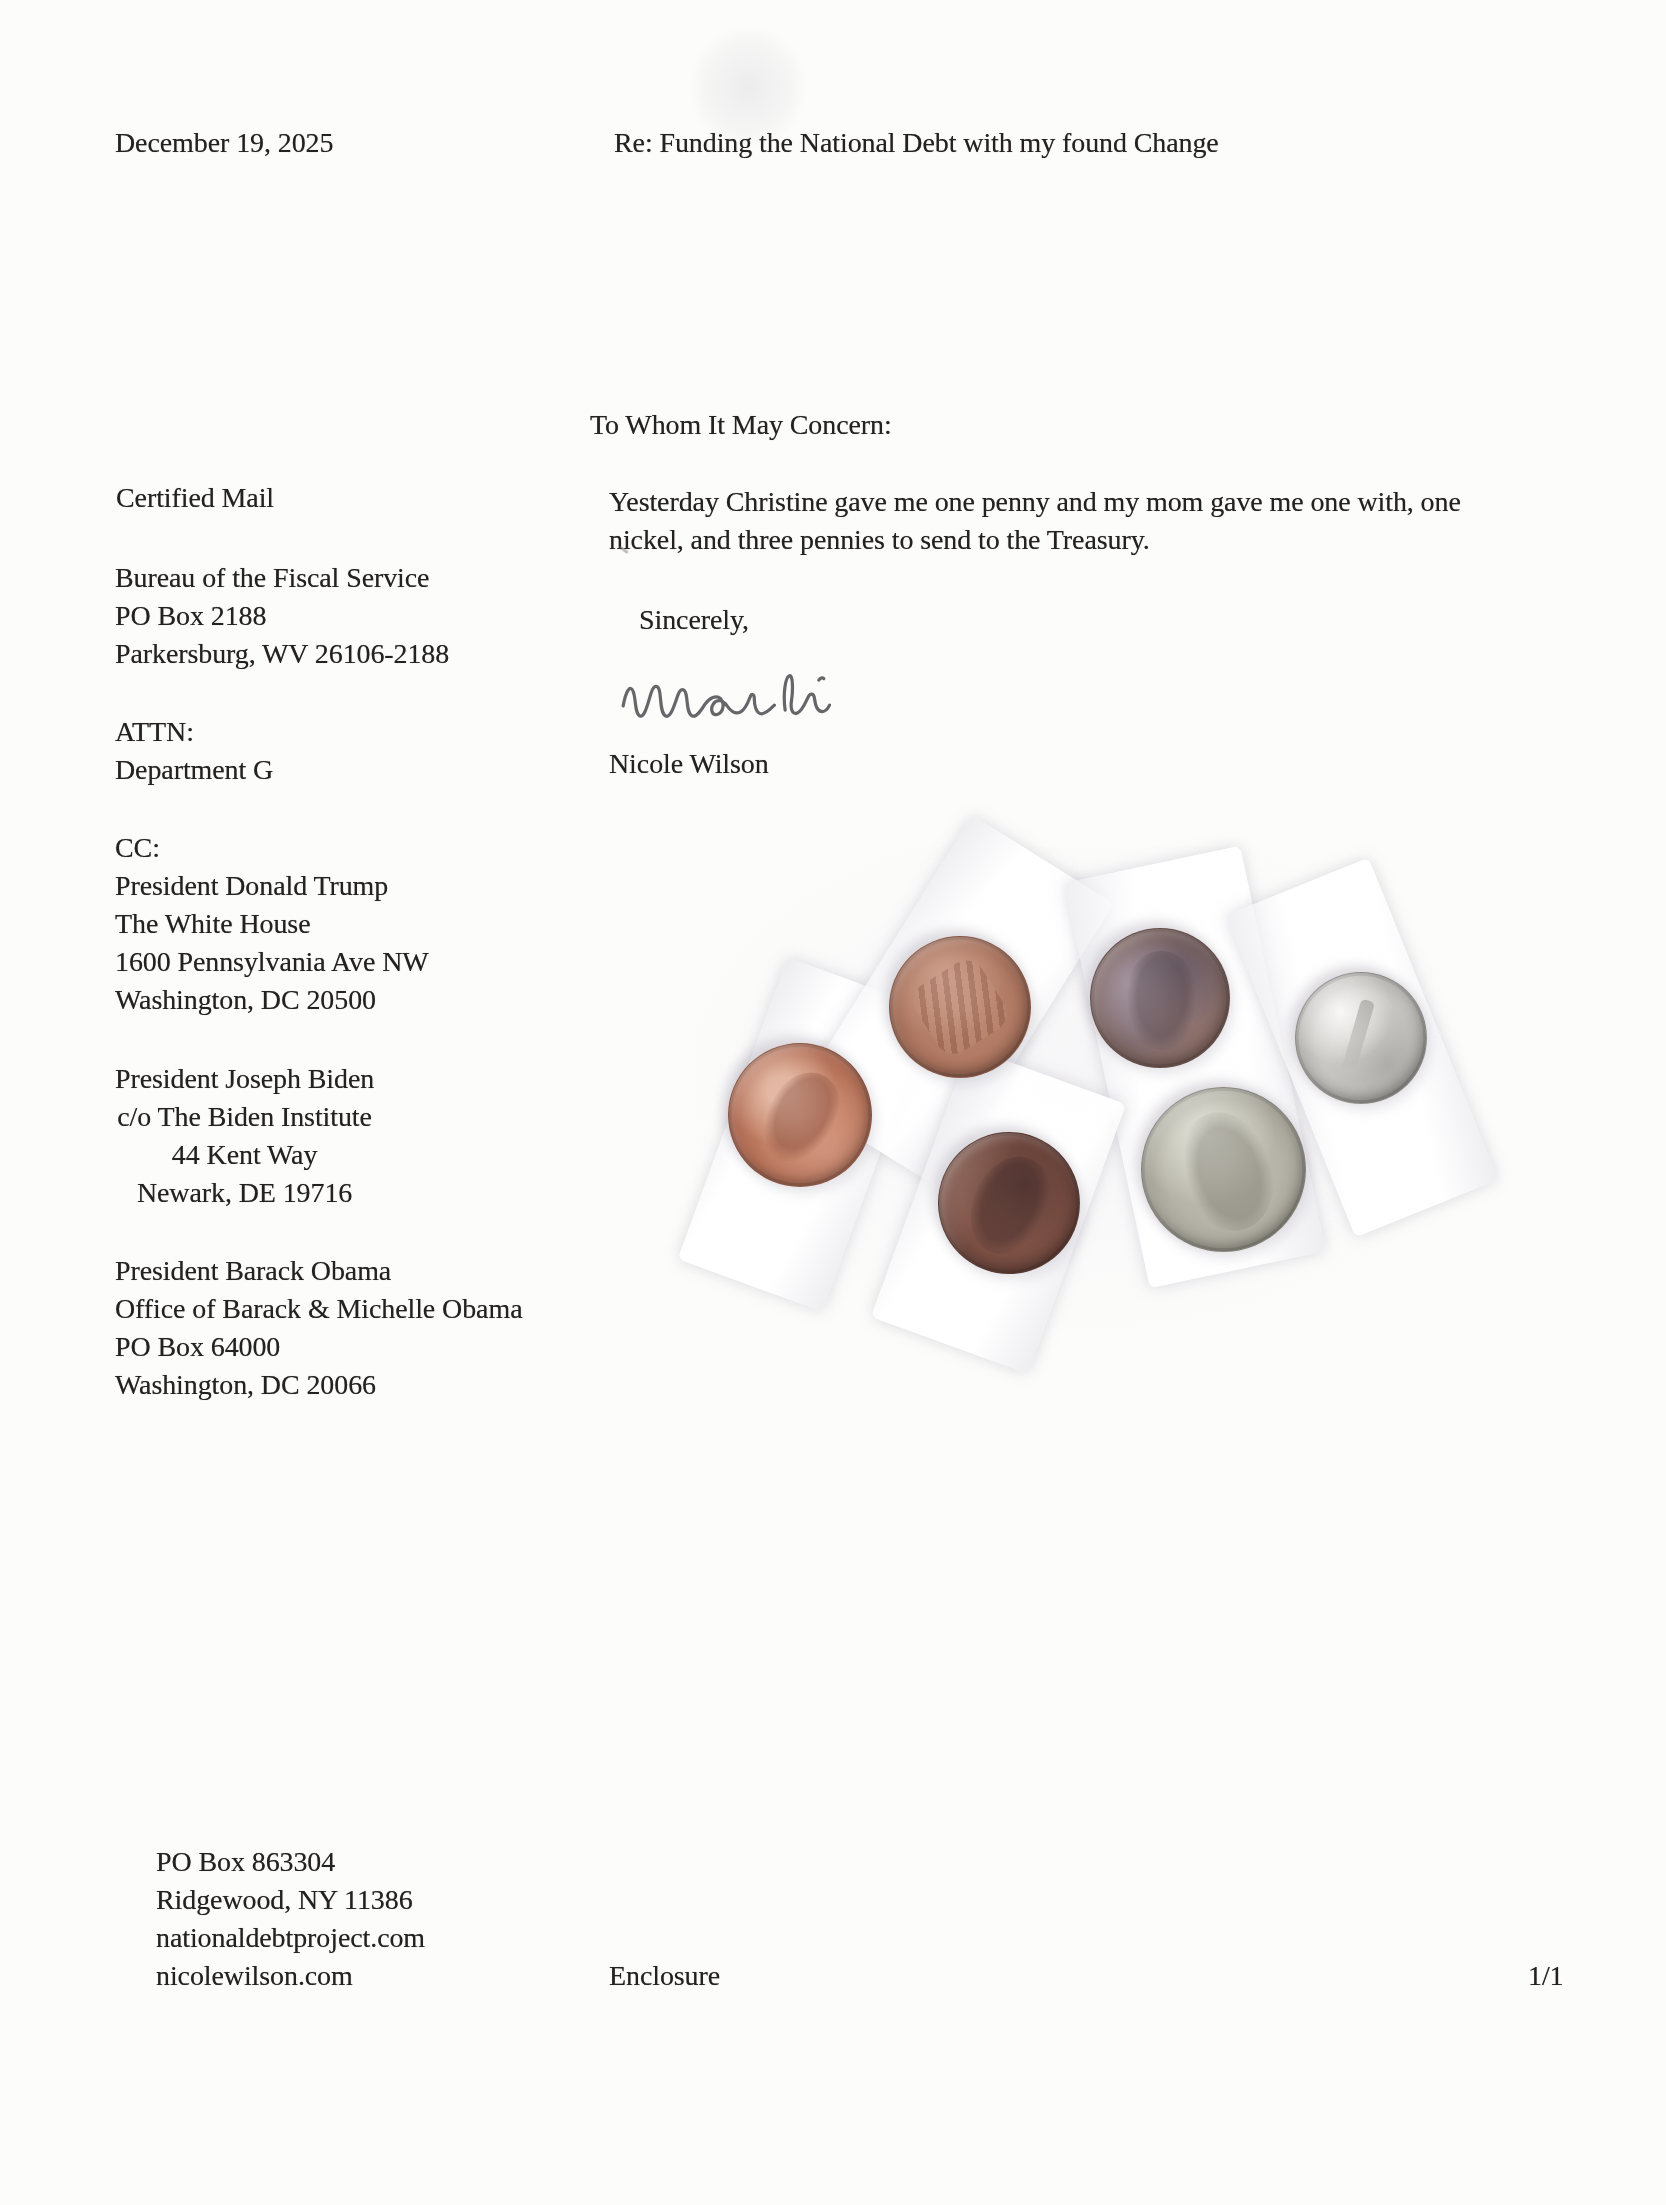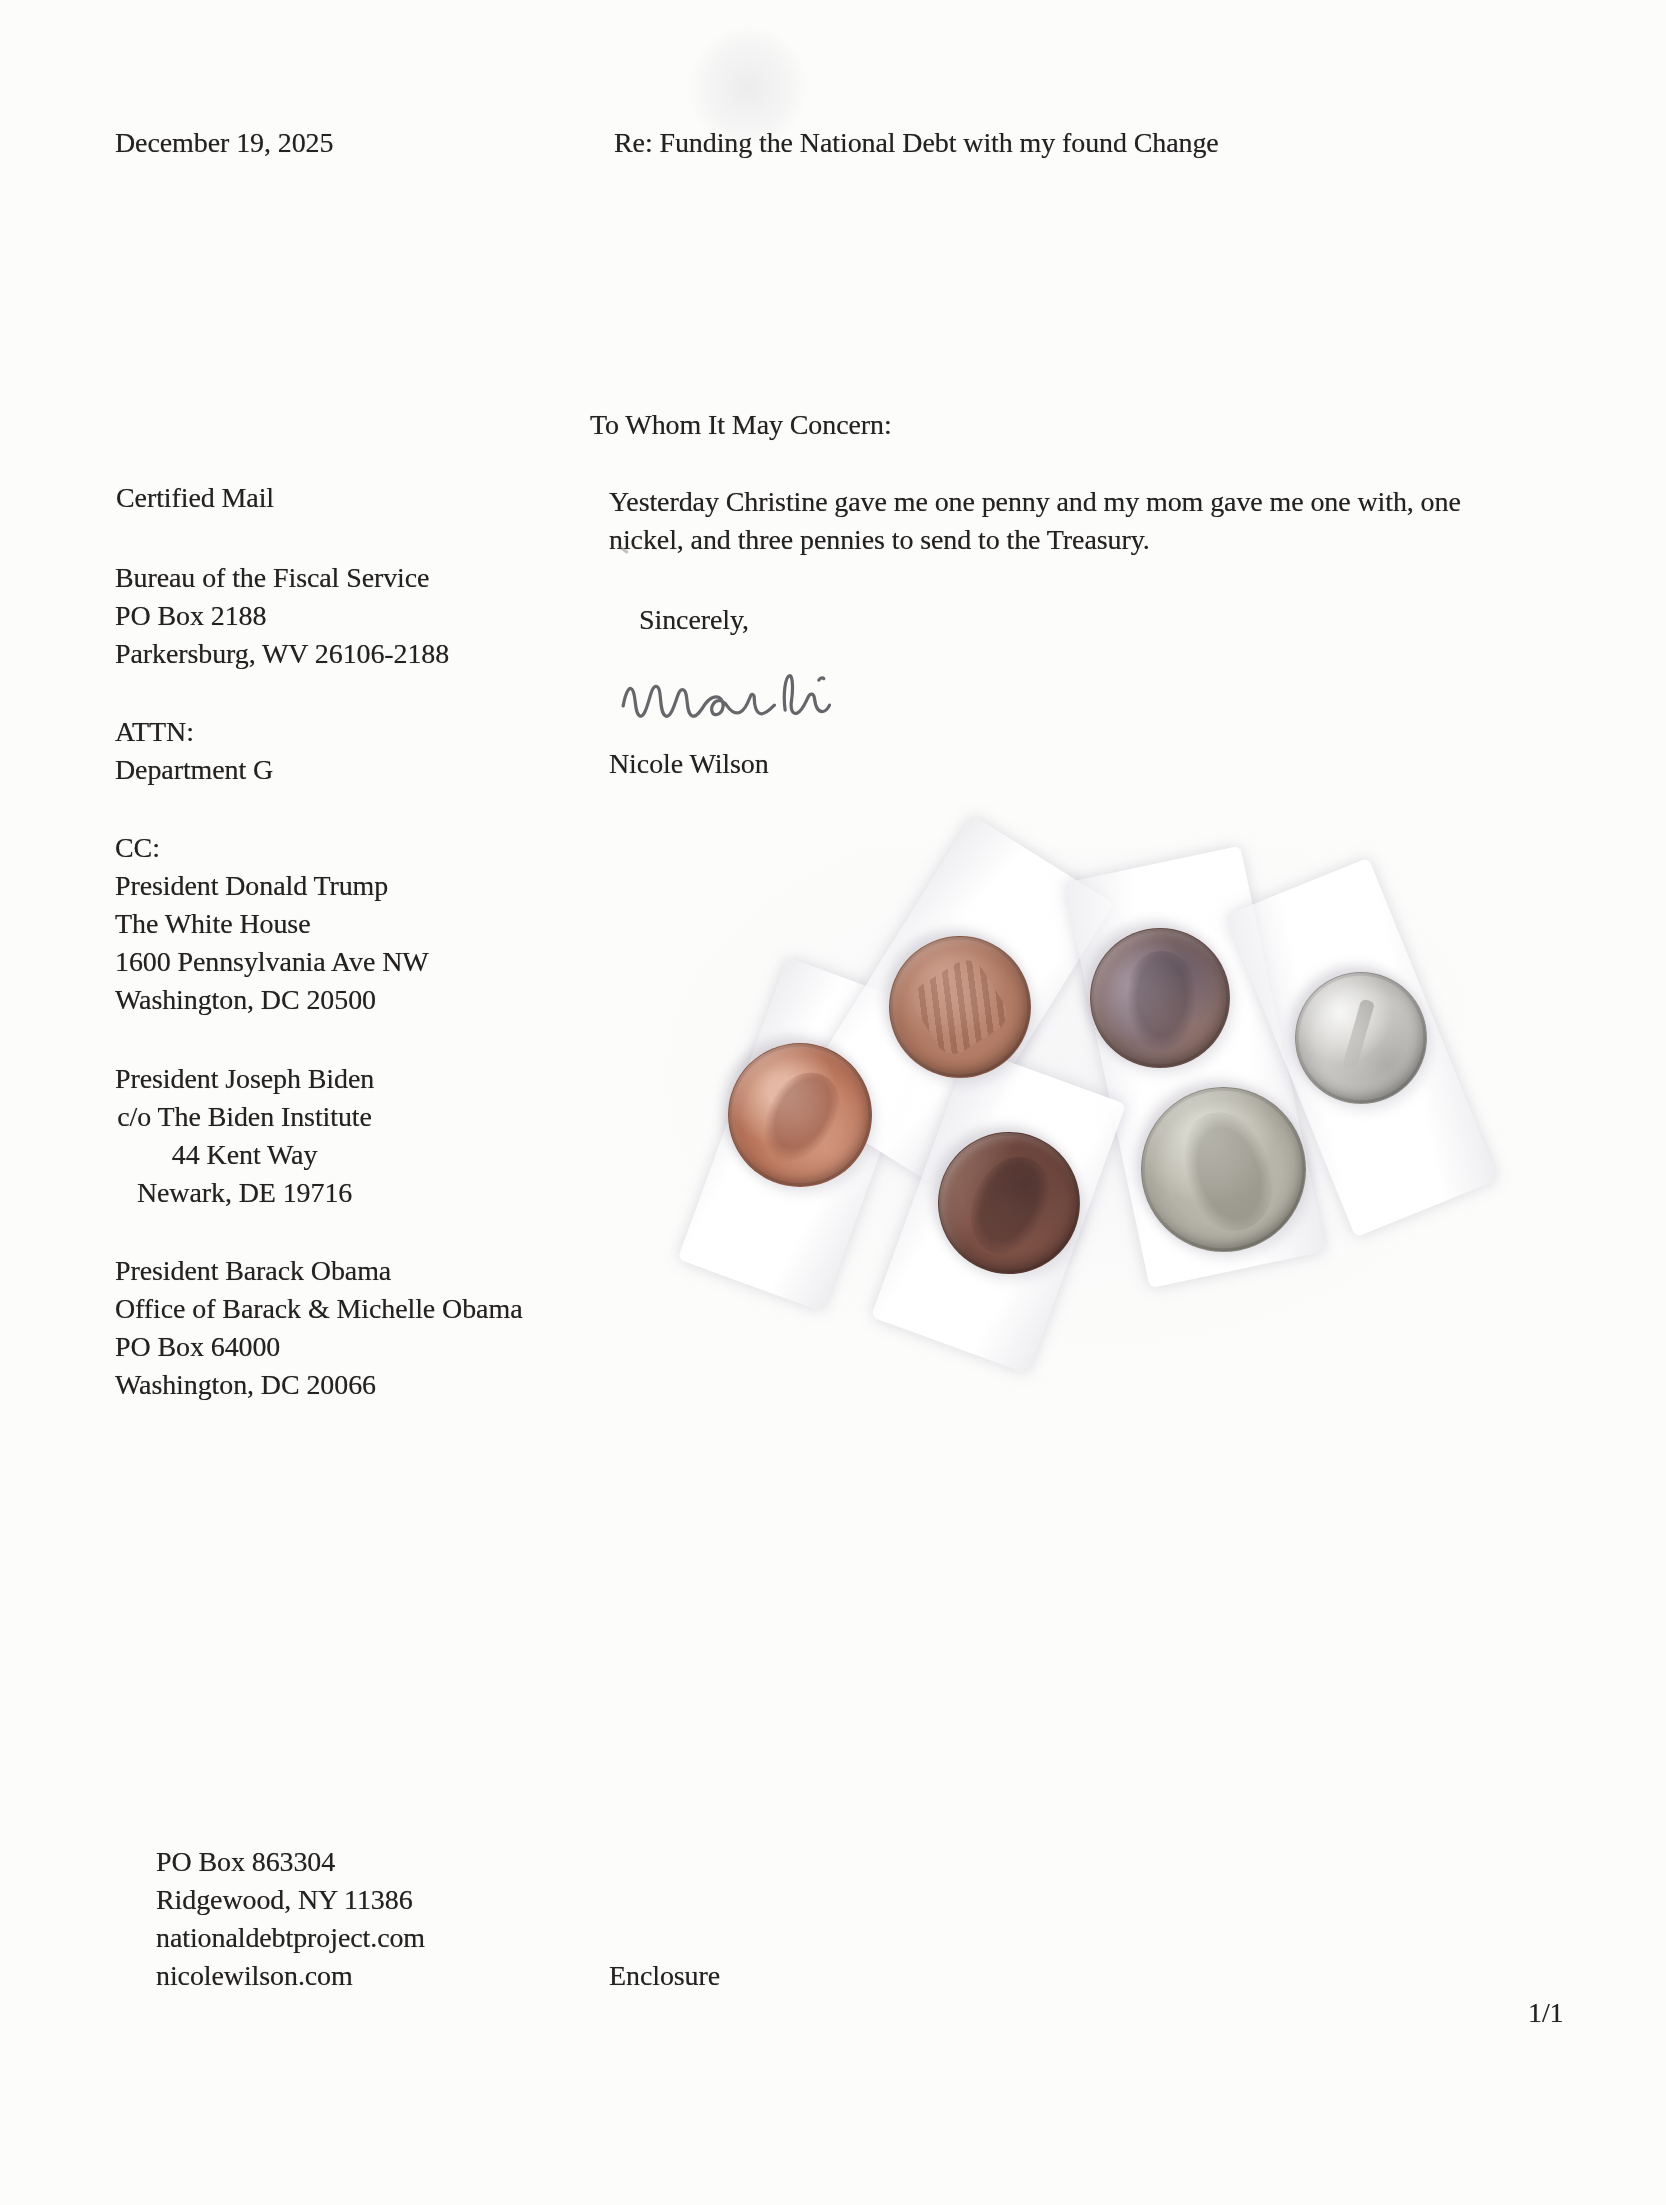--- a/index.html
+++ b/index.html
@@ -203,18 +203,18 @@
     </div>
 
   <div class="block abs" style="left:115px;top:1843px;margin-left:41px;">
     <span class="line">PO Box 863304</span>
     <span class="line">Ridgewood, NY 11386</span>
     <span class="line">nationaldebtproject.com</span>
     <span class="line">nicolewilson.com</span>
   </div>
 
   <div class="txt abs" style="left:609px;top:1957px;">Enclosure</div>
-  <div class="txt abs" style="left:1528px;top:1957px;margin-top:37px;">1/1</div>
+  <div class="txt abs" style="left:1528px;top:1957px;">1/1</div>
 
   <div class="smudge"></div>
   <div class="speck"></div>
 </div>
 
 
 </body></html>

